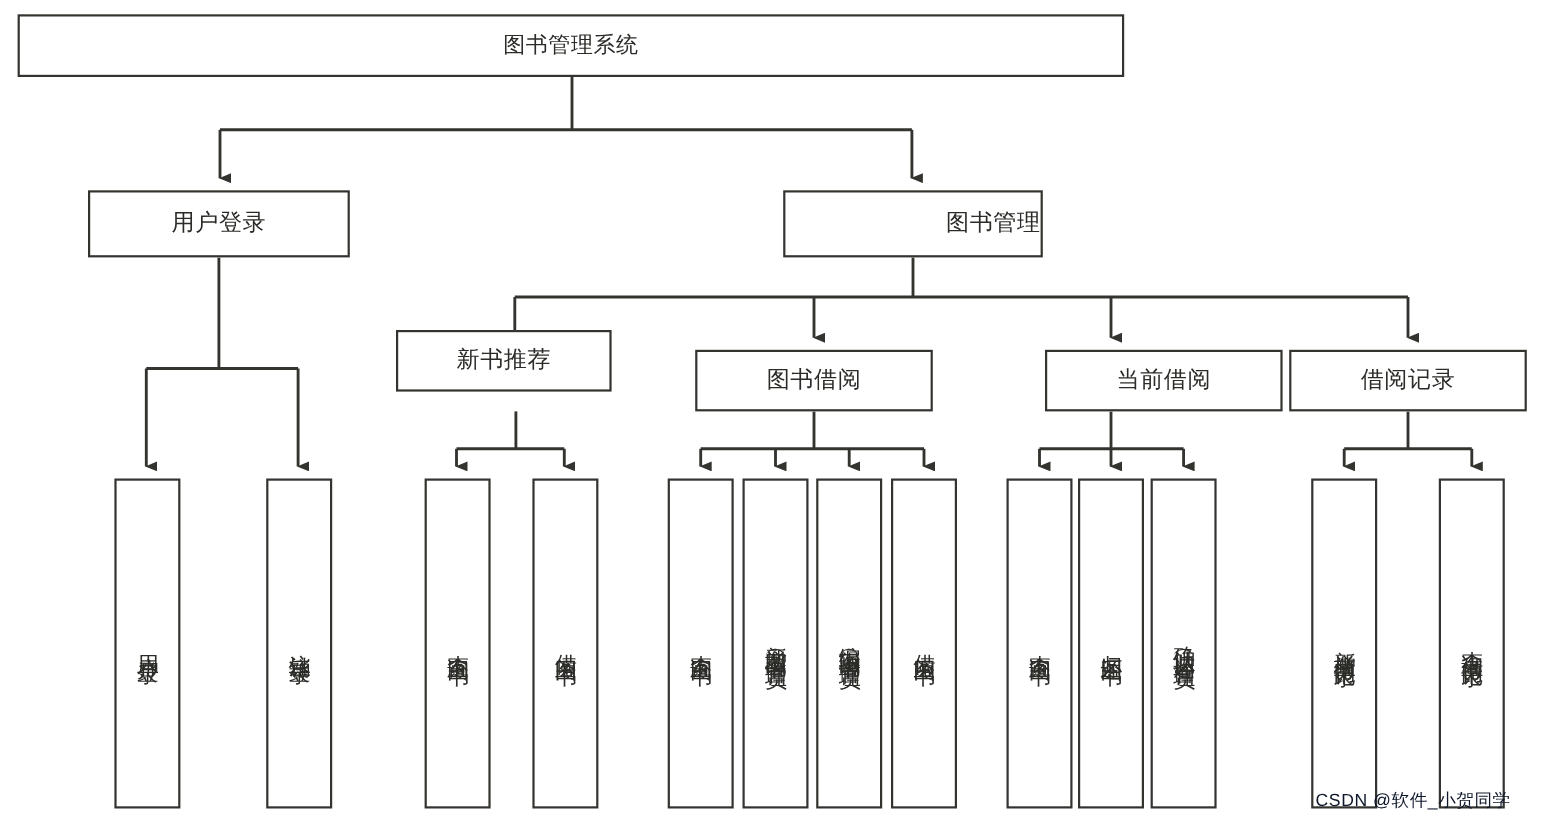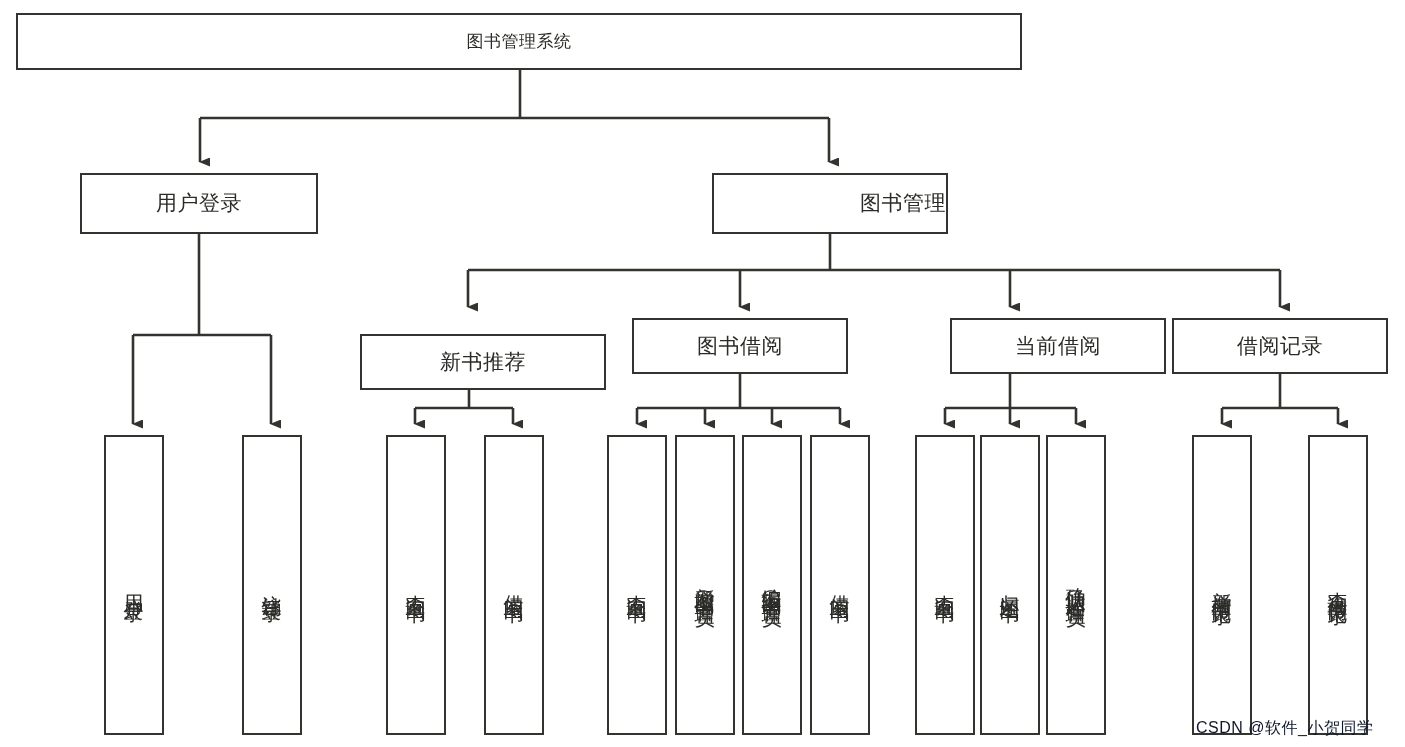--- a/index.html
+++ b/index.html
@@ -44,21 +44,21 @@
   .node-box.leaf .node-label {
     writing-mode: vertical-rl;
     text-orientation: upright;
     -webkit-writing-mode: vertical-rl;
     letter-spacing: 3px;
     font-size: 20px;
     white-space: nowrap;
     line-height: 1;
   }
   .node-box.root .node-label {
-    font-size: 17px;
+    font-size: 20px;
   }
   .watermark {
     position: absolute;
     font-size: 16px;
     color: #0f172a;
     white-space: nowrap;
     letter-spacing: 0.5px;
     user-select: none;
   }
 </style>
@@ -113,21 +113,21 @@
   <div id="nodes-layer">
       <div class="node-box root" style="left: 16px; top: 13px; width: 1006px; height: 57px;">
         <span class="node-label">图书管理系统</span>
       </div>
       <div class="node-box level2" style="left: 80px; top: 173px; width: 238px; height: 61px;">
         <span class="node-label">用户登录</span>
       </div>
       <div class="node-box level2" style="left: 712px; top: 173px; width: 236px; height: 61px; justify-content: flex-end;">
         <span class="node-label">图书管理</span>
       </div>
-      <div class="node-box level3" style="left: 360px; top: 334px; width: 246px; height: 56px;">
+      <div class="node-box level3" style="left: 360px; top: 300px; width: 196px; height: 56px;">
         <span class="node-label">新书推荐</span>
       </div>
       <div class="node-box level3" style="left: 632px; top: 318px; width: 216px; height: 56px;">
         <span class="node-label">图书借阅</span>
       </div>
       <div class="node-box level3" style="left: 950px; top: 318px; width: 216px; height: 56px; align-items: center;">
         <span class="node-label">当前借阅</span>
       </div>
       <div class="node-box level3" style="left: 1172px; top: 318px; width: 216px; height: 56px;">
         <span class="node-label">借阅记录</span>

